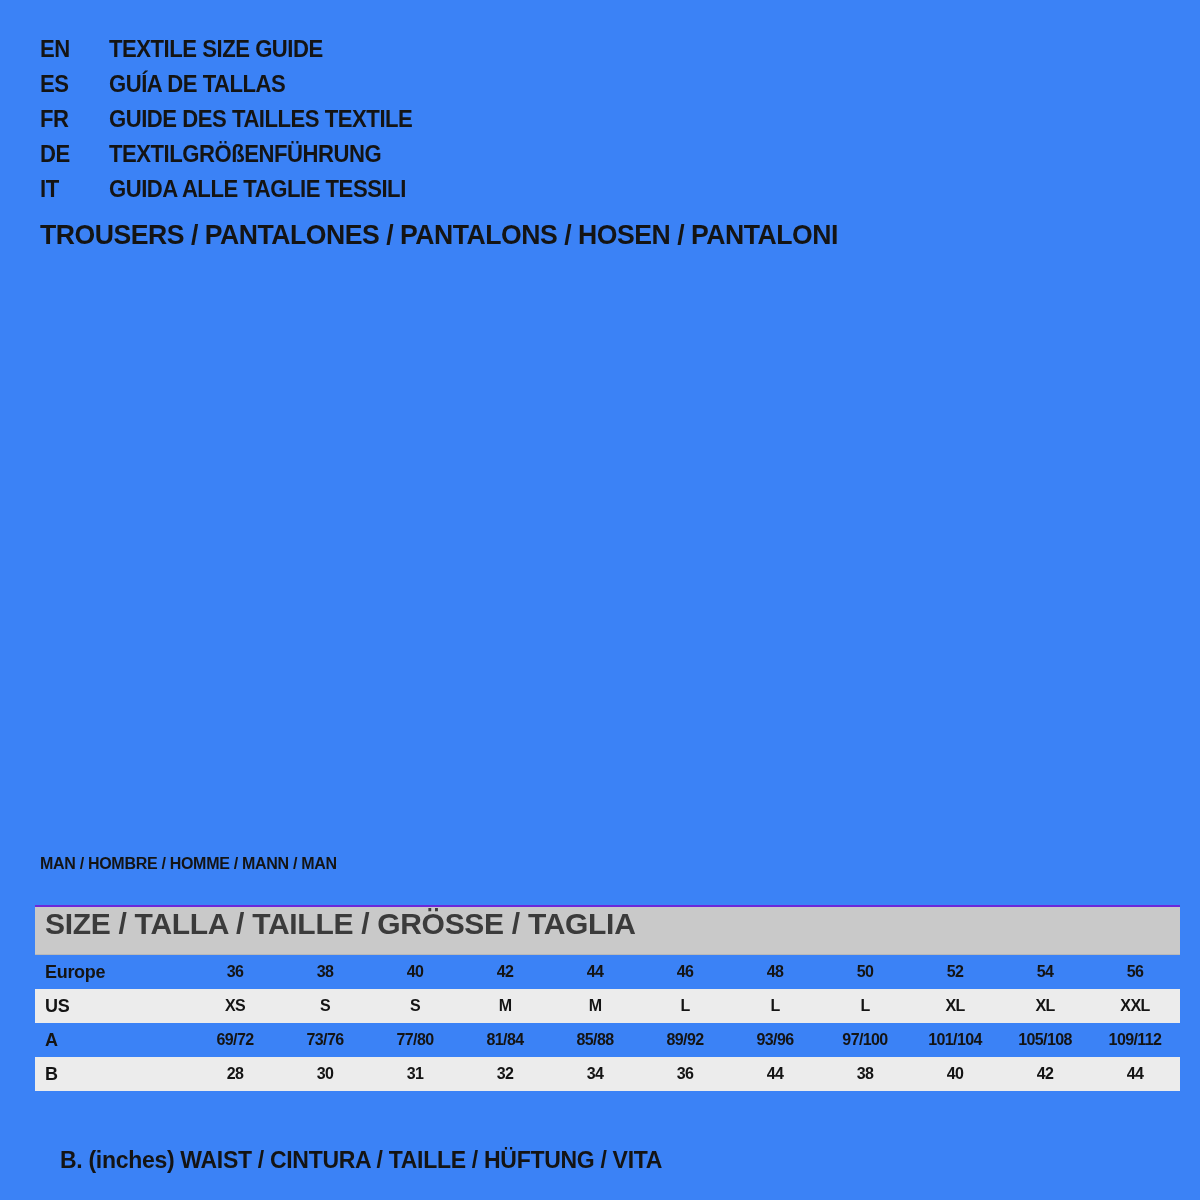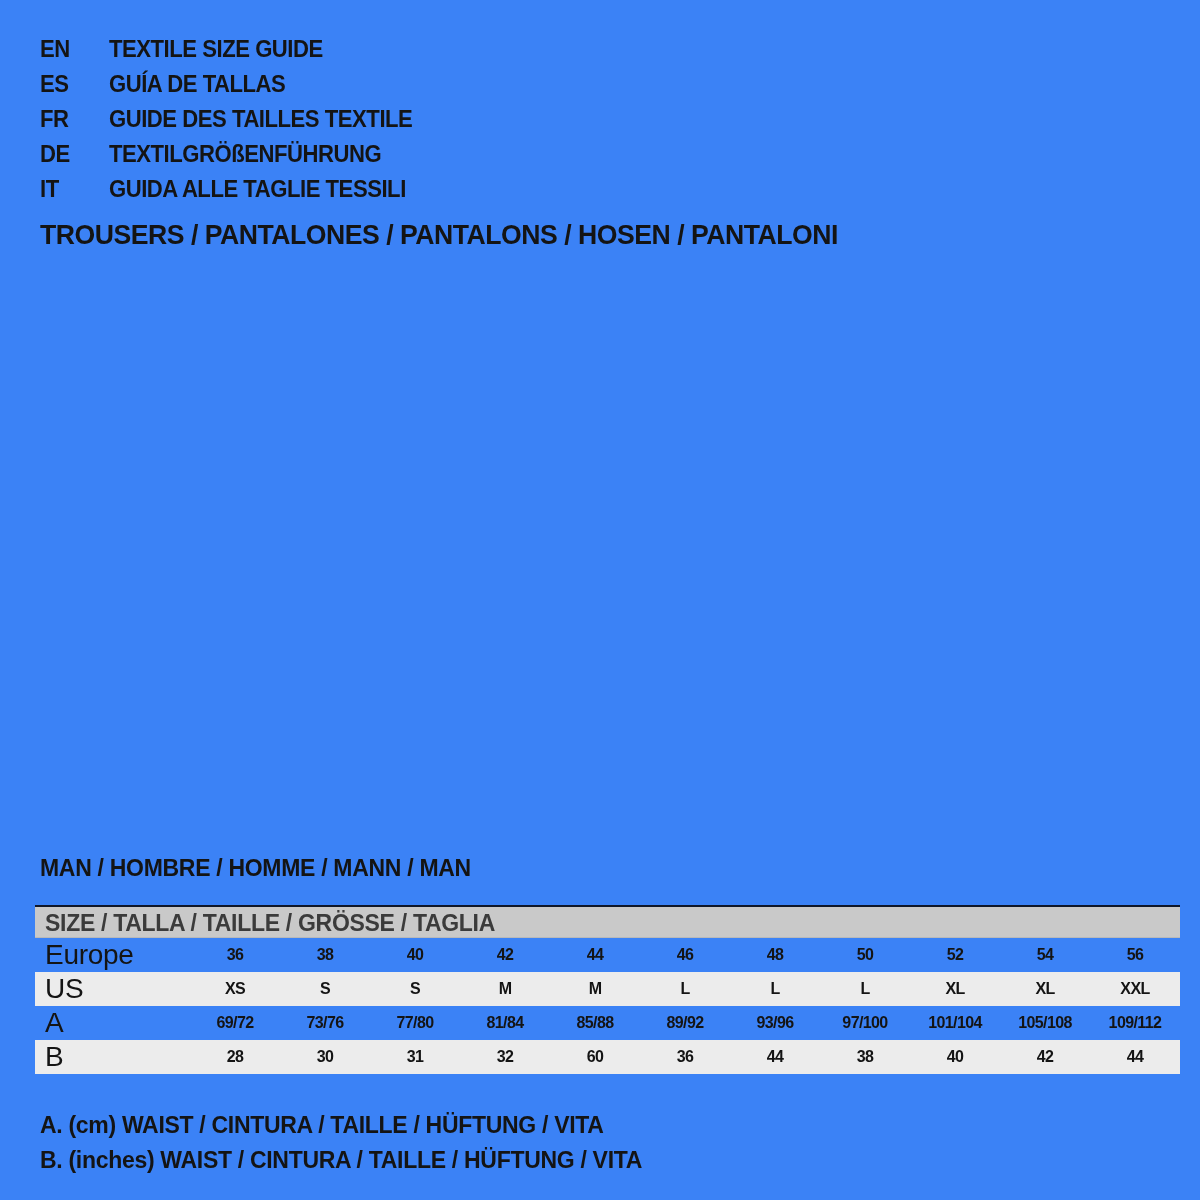--- a/index.html
+++ b/index.html
@@ -14,39 +14,39 @@
 
   
   .category-title{position:absolute;left:40px;top:219px;font-size:28px;font-weight:bold;
                   letter-spacing:-0.5px;white-space:nowrap;transform:scaleX(0.95);transform-origin:0 0;}
 
   
   .figure-wrap{position:absolute;left:828px;top:12px;width:340px;height:770px;}
   .figure-wrap svg{display:block;width:100%;height:100%;}
 
   
-  .section-title{position:absolute;left:40px;top:855px;font-size:23px;font-weight:bold;
+  .section-title{position:absolute;left:40px;top:855px;font-size:16px;font-weight:bold;
                  letter-spacing:-0.3px;white-space:nowrap;}
 
   
   .size-table{position:absolute;left:35px;top:905px;width:1145px;}
-  .table-header{height:33px;line-height:33px;background:#c9c9c9;color:#3b3b3b;
-                border-top:2px solid #0f172a;border-bottom:1px solid #b9b9b9;
-                padding-left:10px;font-size:23px;font-weight:bold;letter-spacing:-0.3px;
+  .table-header{height:50px;line-height:33px;background:#c9c9c9;color:#3b3b3b;
+                border-top:2px solid #6d28d9;border-bottom:1px solid #b9b9b9;
+                padding-left:10px;font-size:30px;font-weight:bold;letter-spacing:-0.3px;
                 box-sizing:border-box;white-space:nowrap;}
   .t-row{display:grid;grid-template-columns:155px repeat(11,1fr);height:34px;align-items:center;}
   .t-row.alt{background:#ececec;}
-  .t-row .lbl{padding-left:10px;font-size:28px;font-weight:normal;letter-spacing:-0.3px;}
+  .t-row .lbl{padding-left:10px;font-size:18px;font-weight:bold;letter-spacing:-0.3px;}
   .t-row .val{text-align:center;font-size:16px;font-weight:bold;letter-spacing:-0.6px;}
 
   
   .footnote{position:absolute;left:40px;font-size:23px;font-weight:bold;
             letter-spacing:-0.3px;white-space:nowrap;}
   .footnote.a{top:1112px;}
-  .footnote.b{top:1147px;}
+  .footnote.b{top:1147px;margin-left:20px;}
 </style>
 </head>
 <body>
 
 <div class="page">
 
   <div class="lang-block">
     <div class="cell">EN</div>
     <div class="cell">TEXTILE SIZE GUIDE</div>
     <div class="cell">ES</div>
@@ -111,26 +111,25 @@
       <div class="val">105/108</div>
       <div class="val">109/112</div>
     </div>
 
     <div class="t-row alt">
       <div class="lbl">B</div>
       <div class="val">28</div>
       <div class="val">30</div>
       <div class="val">31</div>
       <div class="val">32</div>
-      <div class="val">60</div>
+      <div class="val">34</div>
       <div class="val">36</div>
       <div class="val">44</div>
       <div class="val">38</div>
       <div class="val">40</div>
       <div class="val">42</div>
       <div class="val">44</div>
     </div>
   </div>
 
-  <div class="footnote a">A. (cm) WAIST / CINTURA / TAILLE / HÜFTUNG / VITA</div>
   <div class="footnote b">B. (inches) WAIST / CINTURA / TAILLE / HÜFTUNG / VITA</div>
 
 </div>
 
 </body></html>

